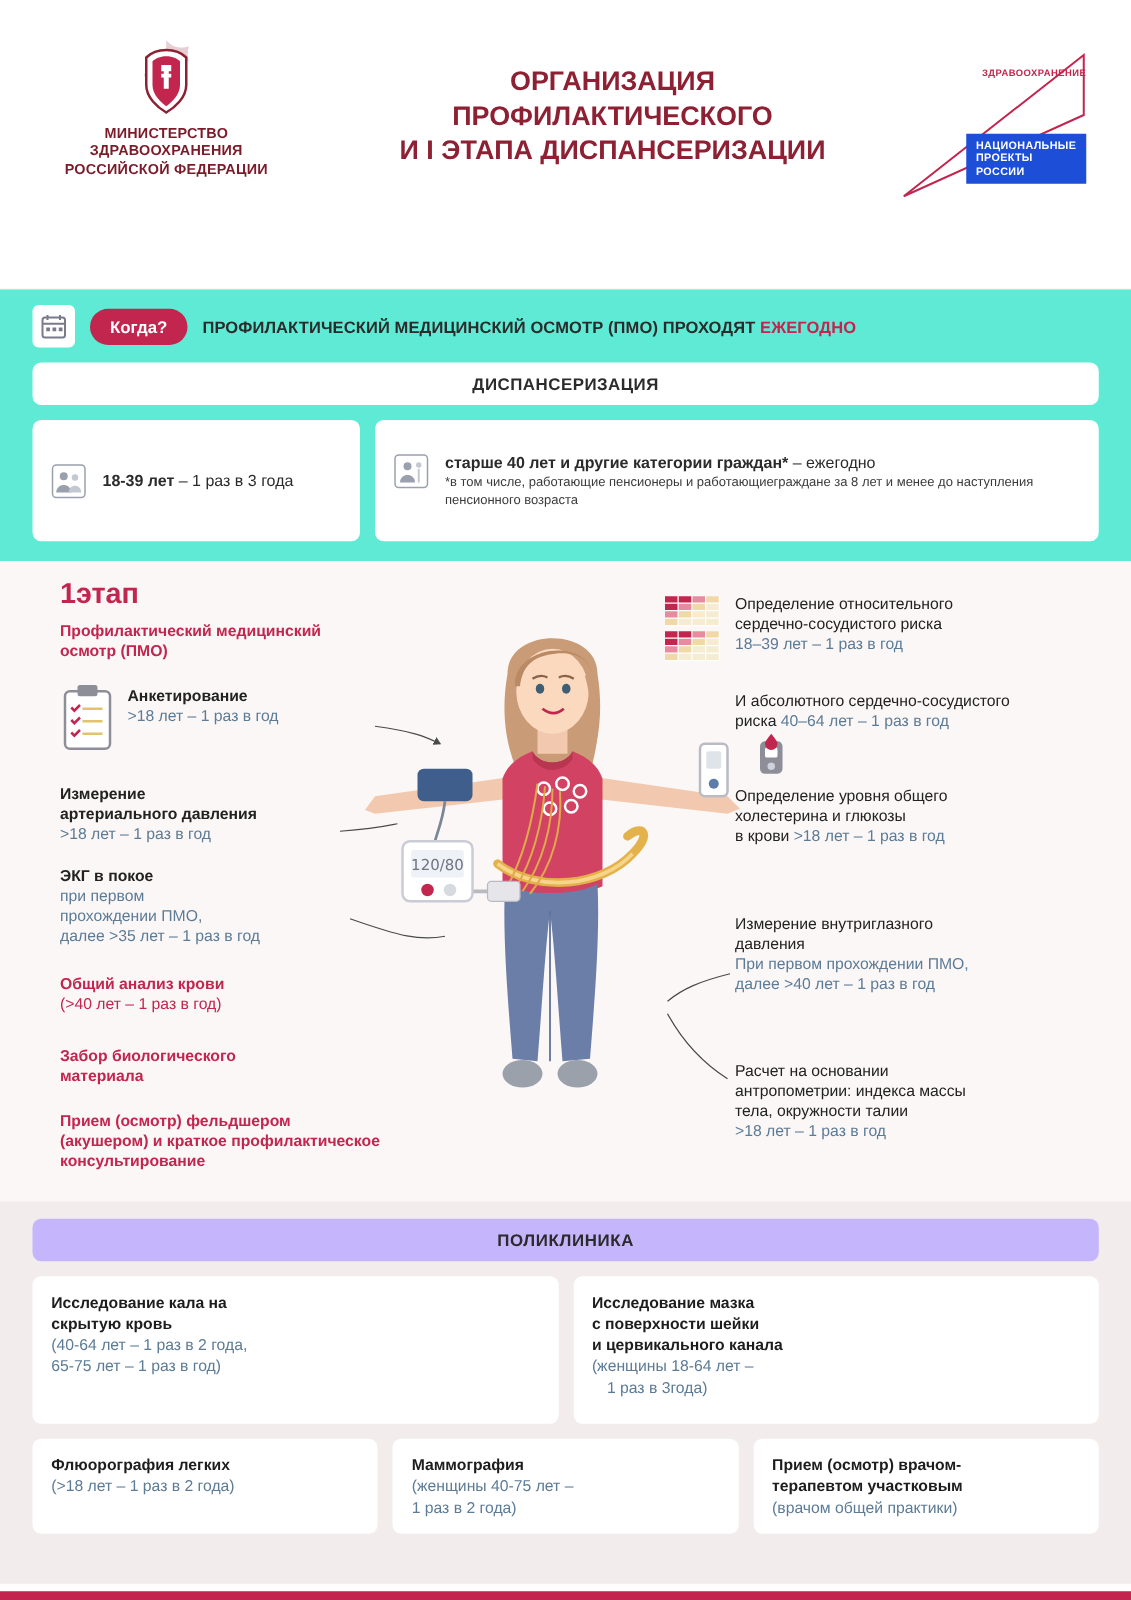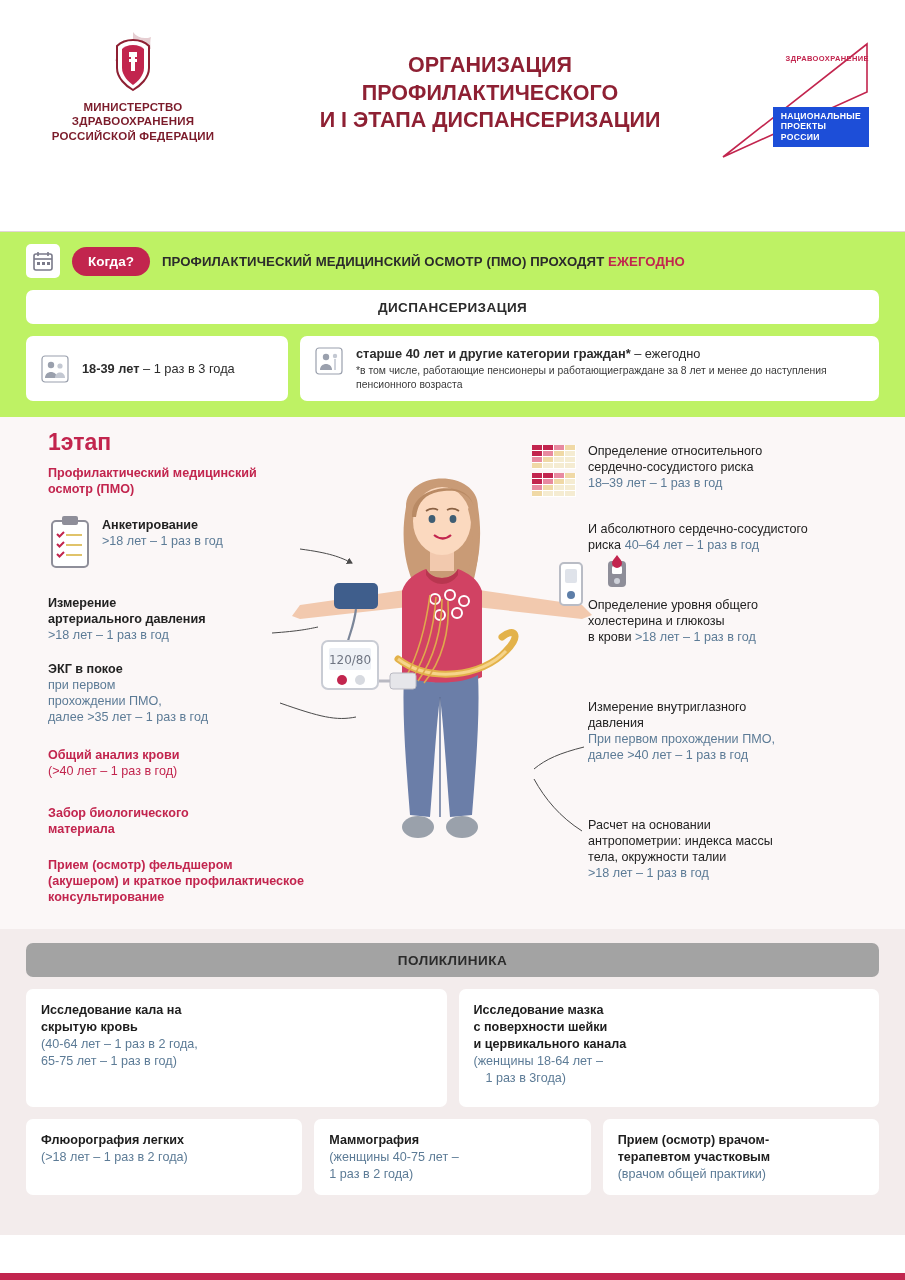--- a/index.html
+++ b/index.html
@@ -45,41 +45,41 @@
   }
   .natproj .np-box {
     position:absolute; right: 8px; top: 25px; background:#1d4ed8; color:#fff;
     font-size: 8.6px; font-weight:bold; line-height:1.22; padding: 4px 8px 5px;
     text-transform: uppercase; letter-spacing:.3px;margin-top:40px;
   }
   .natproj .np-shape { position:absolute; left:0; top:0; }
 
   
   .band {
-    background: #bef264; padding: 12px 26px 16px;
+    background: #5eead4; padding: 12px 26px 16px;
   }
   .row1 { display:flex; align-items:center; gap: 12px; }
   .cal-icon {
     width: 34px; height: 34px; background:#fff; border-radius:5px;
     display:flex; align-items:center; justify-content:center;
   }
   .when-pill {
     background:#c2254e; color:#fff; font-weight:bold; font-size:13.5px;
     padding: 7px 16px; border-radius: 16px;
   }
   .row1-text { font-size:13.2px; font-weight:bold; color:#2b2b2b; letter-spacing:.1px; }
   .row1-text .accent { color:#c2254e; }
   .disp-bar {
     margin-top: 12px; background:#fff; border-radius:7px; height: 34px;
     display:flex; align-items:center; justify-content:center;
     font-weight:bold; font-size:13.5px; letter-spacing:.4px;
   }
   .row3 { display:flex; gap: 12px; margin-top: 12px; }
   .card-w {
-    background:#fff; border-radius:7px; padding: 10px 14px; display:flex; gap:12px; align-items:center;
+    background:#fff; border-radius:7px; padding: 26px 14px; display:flex; gap:12px; align-items:center;
   }
   .card-w.a { width: 262px; }
   .card-w.b { flex:1; align-items:flex-start; }
   .pplicon { width:30px; height:30px; flex:none; }
   .card-w .t1 { font-size: 12.8px; }
   .card-w .t1 b { font-weight:bold; }
   .card-w .t2 { font-size: 10.4px; line-height:1.3; margin-top:3px; color:#3a3a3a; }
 
   
   .stage {
@@ -91,21 +91,21 @@
   }
   .lbl { position:absolute; font-size: 12.6px; line-height:1.28; }
   .lbl .h { color:#c2254e; font-weight: bold; }
   .lbl .d { color:#222; font-weight: bold; }
   .lbl .s { color:#5c7b96; }
   .lbl .n { color:#222; font-weight: normal; }
 
   
   .poly { background:#f3ecec; padding: 14px 26px 20px; height: 306px; }
   .poly-bar {
-    background:#a3a3a3; border-radius:7px; height: 34px; display:flex;
+    background:#c4b5fd; border-radius:7px; height: 34px; display:flex;
     align-items:center; justify-content:center; font-weight:bold;
     font-size: 13.5px; letter-spacing:.5px;
   }
   .poly-grid { display:flex; gap: 12px; margin-top: 12px; }
   .pcard {
     background:#fff; border-radius:7px; padding: 13px 15px; flex:1;
     font-size: 12.6px; line-height:1.35;
   }
   .pcard b { color:#1d1d1d; }
   .pcard .s { color:#5c7b96; }

